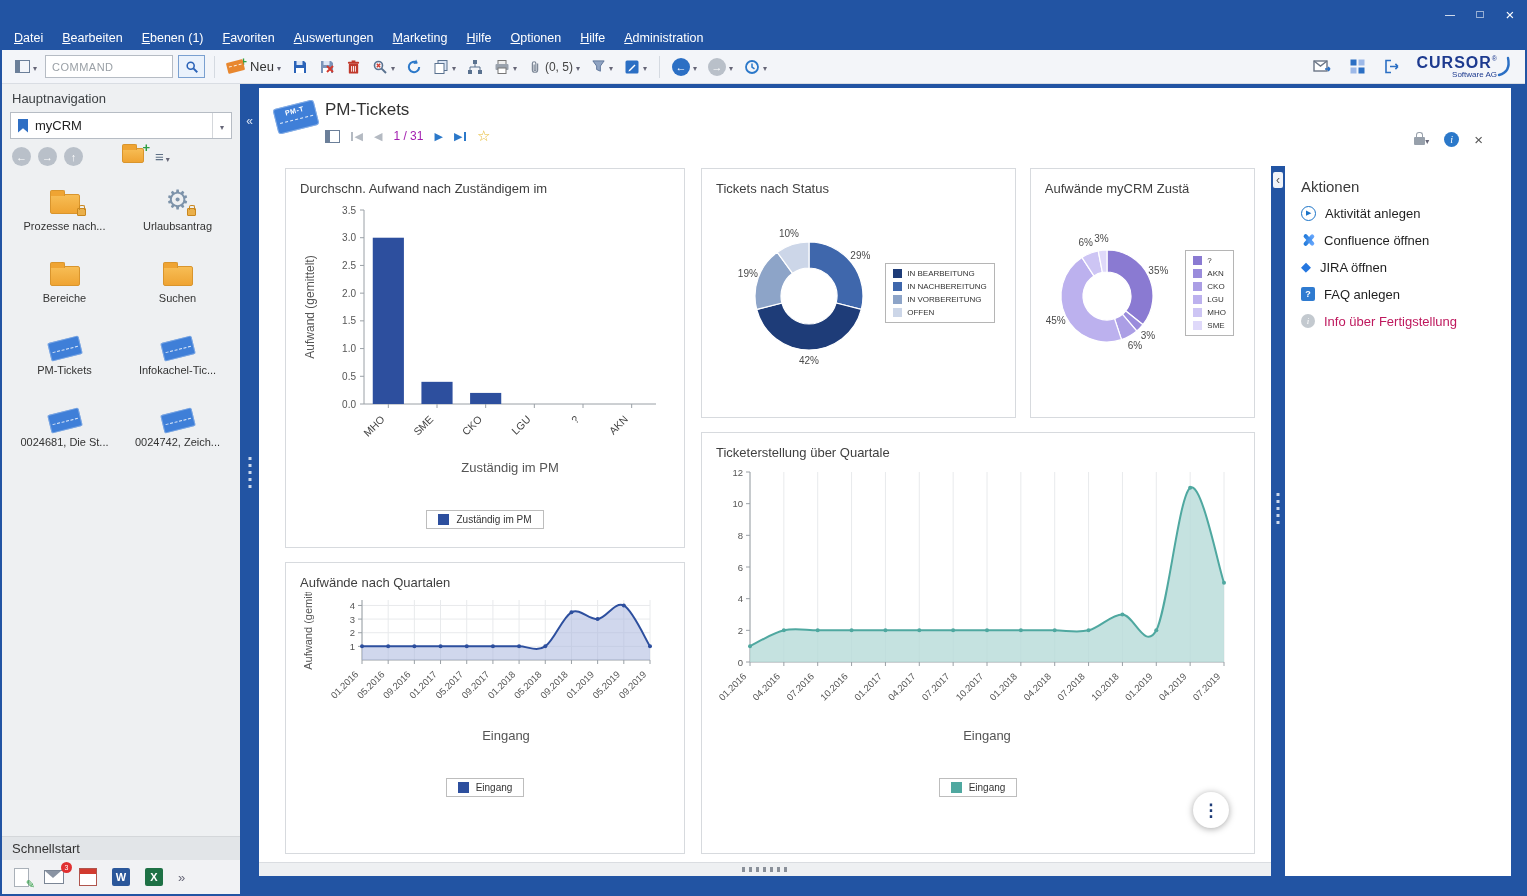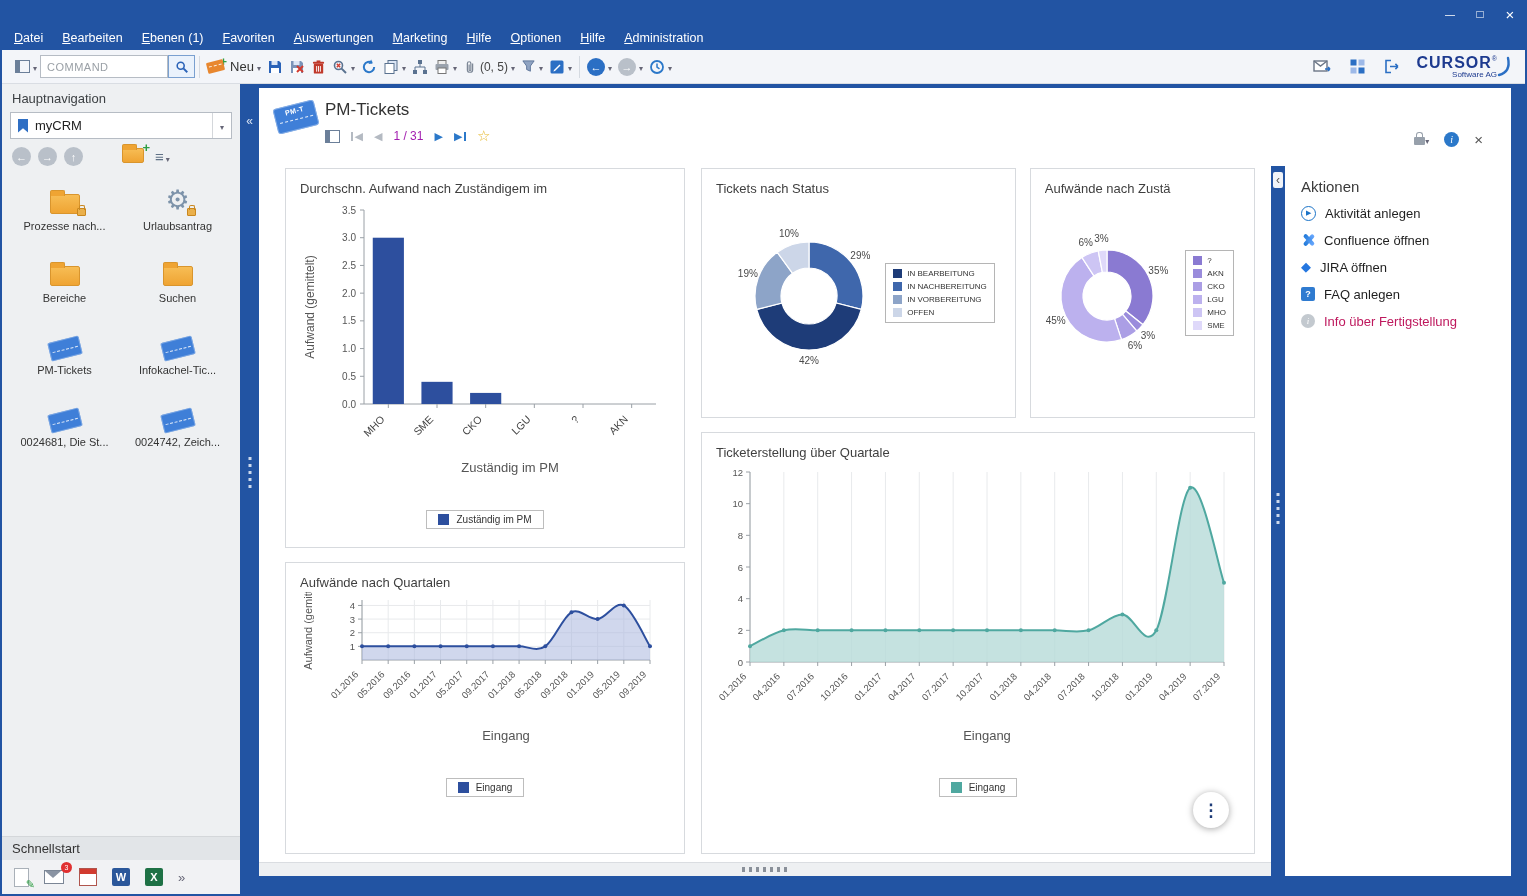--- a/index.html
+++ b/index.html
@@ -11,21 +11,21 @@
   .titlebar{height:24px;background:#2254a3;display:flex;justify-content:flex-end;align-items:center}
   .wc{width:30px;height:100%;display:flex;align-items:center;justify-content:center;color:#fff;font-size:12px;cursor:pointer}
   .g-min::before{content:"—";font-size:10px}
   .g-max::before{content:"□";font-size:12px}
   .g-x::before{content:"×";font-size:15px}
   .menubar{height:24px;background:#2254a3;display:flex;align-items:center;gap:19px;padding:0 12px;color:#fff;font-size:12.5px}
   .menu-item{display:inline-block;cursor:pointer;white-space:nowrap}
   .menu-item::first-letter{text-decoration:underline}
 
   
-  .toolbar{height:34px;background:#f3f5f9;border-bottom:1px solid #d9dde3;display:flex;align-items:center;padding:0 10px;flex:none}
+  .toolbar{height:34px;background:#f3f5f9;border-bottom:1px solid #d9dde3;display:flex;align-items:center;gap:5px;padding:0 10px;flex:none}
   .tb-btn{display:inline-flex;align-items:center;gap:3px;padding:2px 3px;border-radius:3px;cursor:pointer;color:#333;font-size:13px;white-space:nowrap}
   .g-dd::before{content:"▾";font-size:8px;color:#667}
   .tb-sep{width:1px;height:22px;background:#d5dae1;margin:0 4px}
   .ic-panel{width:15px;height:13px;border:1.5px solid #6b7f99;display:inline-flex}
   .ic-panel::before{content:"";width:4px;height:100%;background:#6b7f99}
   .cmd-input{width:128px;height:23px;border:1px solid #b6bcc4;background:#fff;font-size:11px;letter-spacing:.5px;padding:0 6px;color:#333;font-family:"Liberation Sans",sans-serif}
   .cmd-input::placeholder{color:#9aa0a6}
   .cmd-btn{width:27px;height:23px;border:1px solid #7aa0d0;background:#eaf2fc;display:flex;align-items:center;justify-content:center;cursor:pointer}
   .ic-ticket-sm{width:17px;height:11px;background:#e8872f;border-radius:1px;transform:rotate(-14deg);position:relative;display:inline-block}
   .ic-ticket-sm::before{content:"";position:absolute;left:2px;right:2px;top:4px;border-top:1px dashed rgba(255,255,255,.85)}
@@ -634,21 +634,21 @@
                           <span>IN VORBEREITUNG</span>
                         </div>
                         <div class="dl-row">
                           <span class="dl-sw" style="background: rgb(204, 214, 232);"></span>
                           <span>OFFEN</span>
                         </div>
                       </div>
                   </div>
                 </section>
                 <section class="card donut-card" style="flex:1">
-                  <div class="card-title">Aufwände nach Zustä</div>
+                  <div class="card-title">Aufwände myCRM Zustä</div>
                   <div class="donut-row">
                     <svg id="chart-donut2" width="132" height="190">
                         <path d="M64 52 A46 46 0 0 1 99.96424819352936 126.68053088550175 L82.76395557923271 112.96375524460962 A24 24 0 0 0 64 74 Z" fill="#8a7ad2" stroke="#fff" stroke-width="1.2"></path>
                         <text x="115.3552254704379" y="76.2686268702992" fill="#4a4a4a" font-size="10" text-anchor="middle">35%</text>
                         <path d="M99.96424819352936 126.68053088550175 A46 46 0 0 1 93.81850618415827 133.0265140849802 L79.55748148738692 116.27470300085923 A24 24 0 0 0 82.76395557923271 112.96375524460962 Z" fill="#9a8cdc" stroke="#fff" stroke-width="1.2"></path>
                         <text x="104.94591295557046" y="140.65390538439874" fill="#4a4a4a" font-size="10" text-anchor="middle">3%</text>
                         <path d="M93.81850618415827 133.0265140849802 A46 46 0 0 1 78.49497802908655 141.65656436249077 L71.5625972325669 120.77733792825605 A24 24 0 0 0 79.55748148738692 116.27470300085923 Z" fill="#ab9ee5" stroke="#fff" stroke-width="1.2"></path>
                         <text x="91.97090046422447" y="150.6651661350332" fill="#4a4a4a" font-size="10" text-anchor="middle">6%</text>
                         <path d="M78.49497802908655 141.65656436249077 A46 46 0 0 1 38.90539454431474 59.44794717497534 L50.90716237094682 77.88588548259582 A24 24 0 0 0 71.5625972325669 120.77733792825605 Z" fill="#bcb1ee" stroke="#fff" stroke-width="1.2"></path>
                         <text x="12.644774529562113" y="125.73137312970083" fill="#4a4a4a" font-size="10" text-anchor="middle">45%</text>

